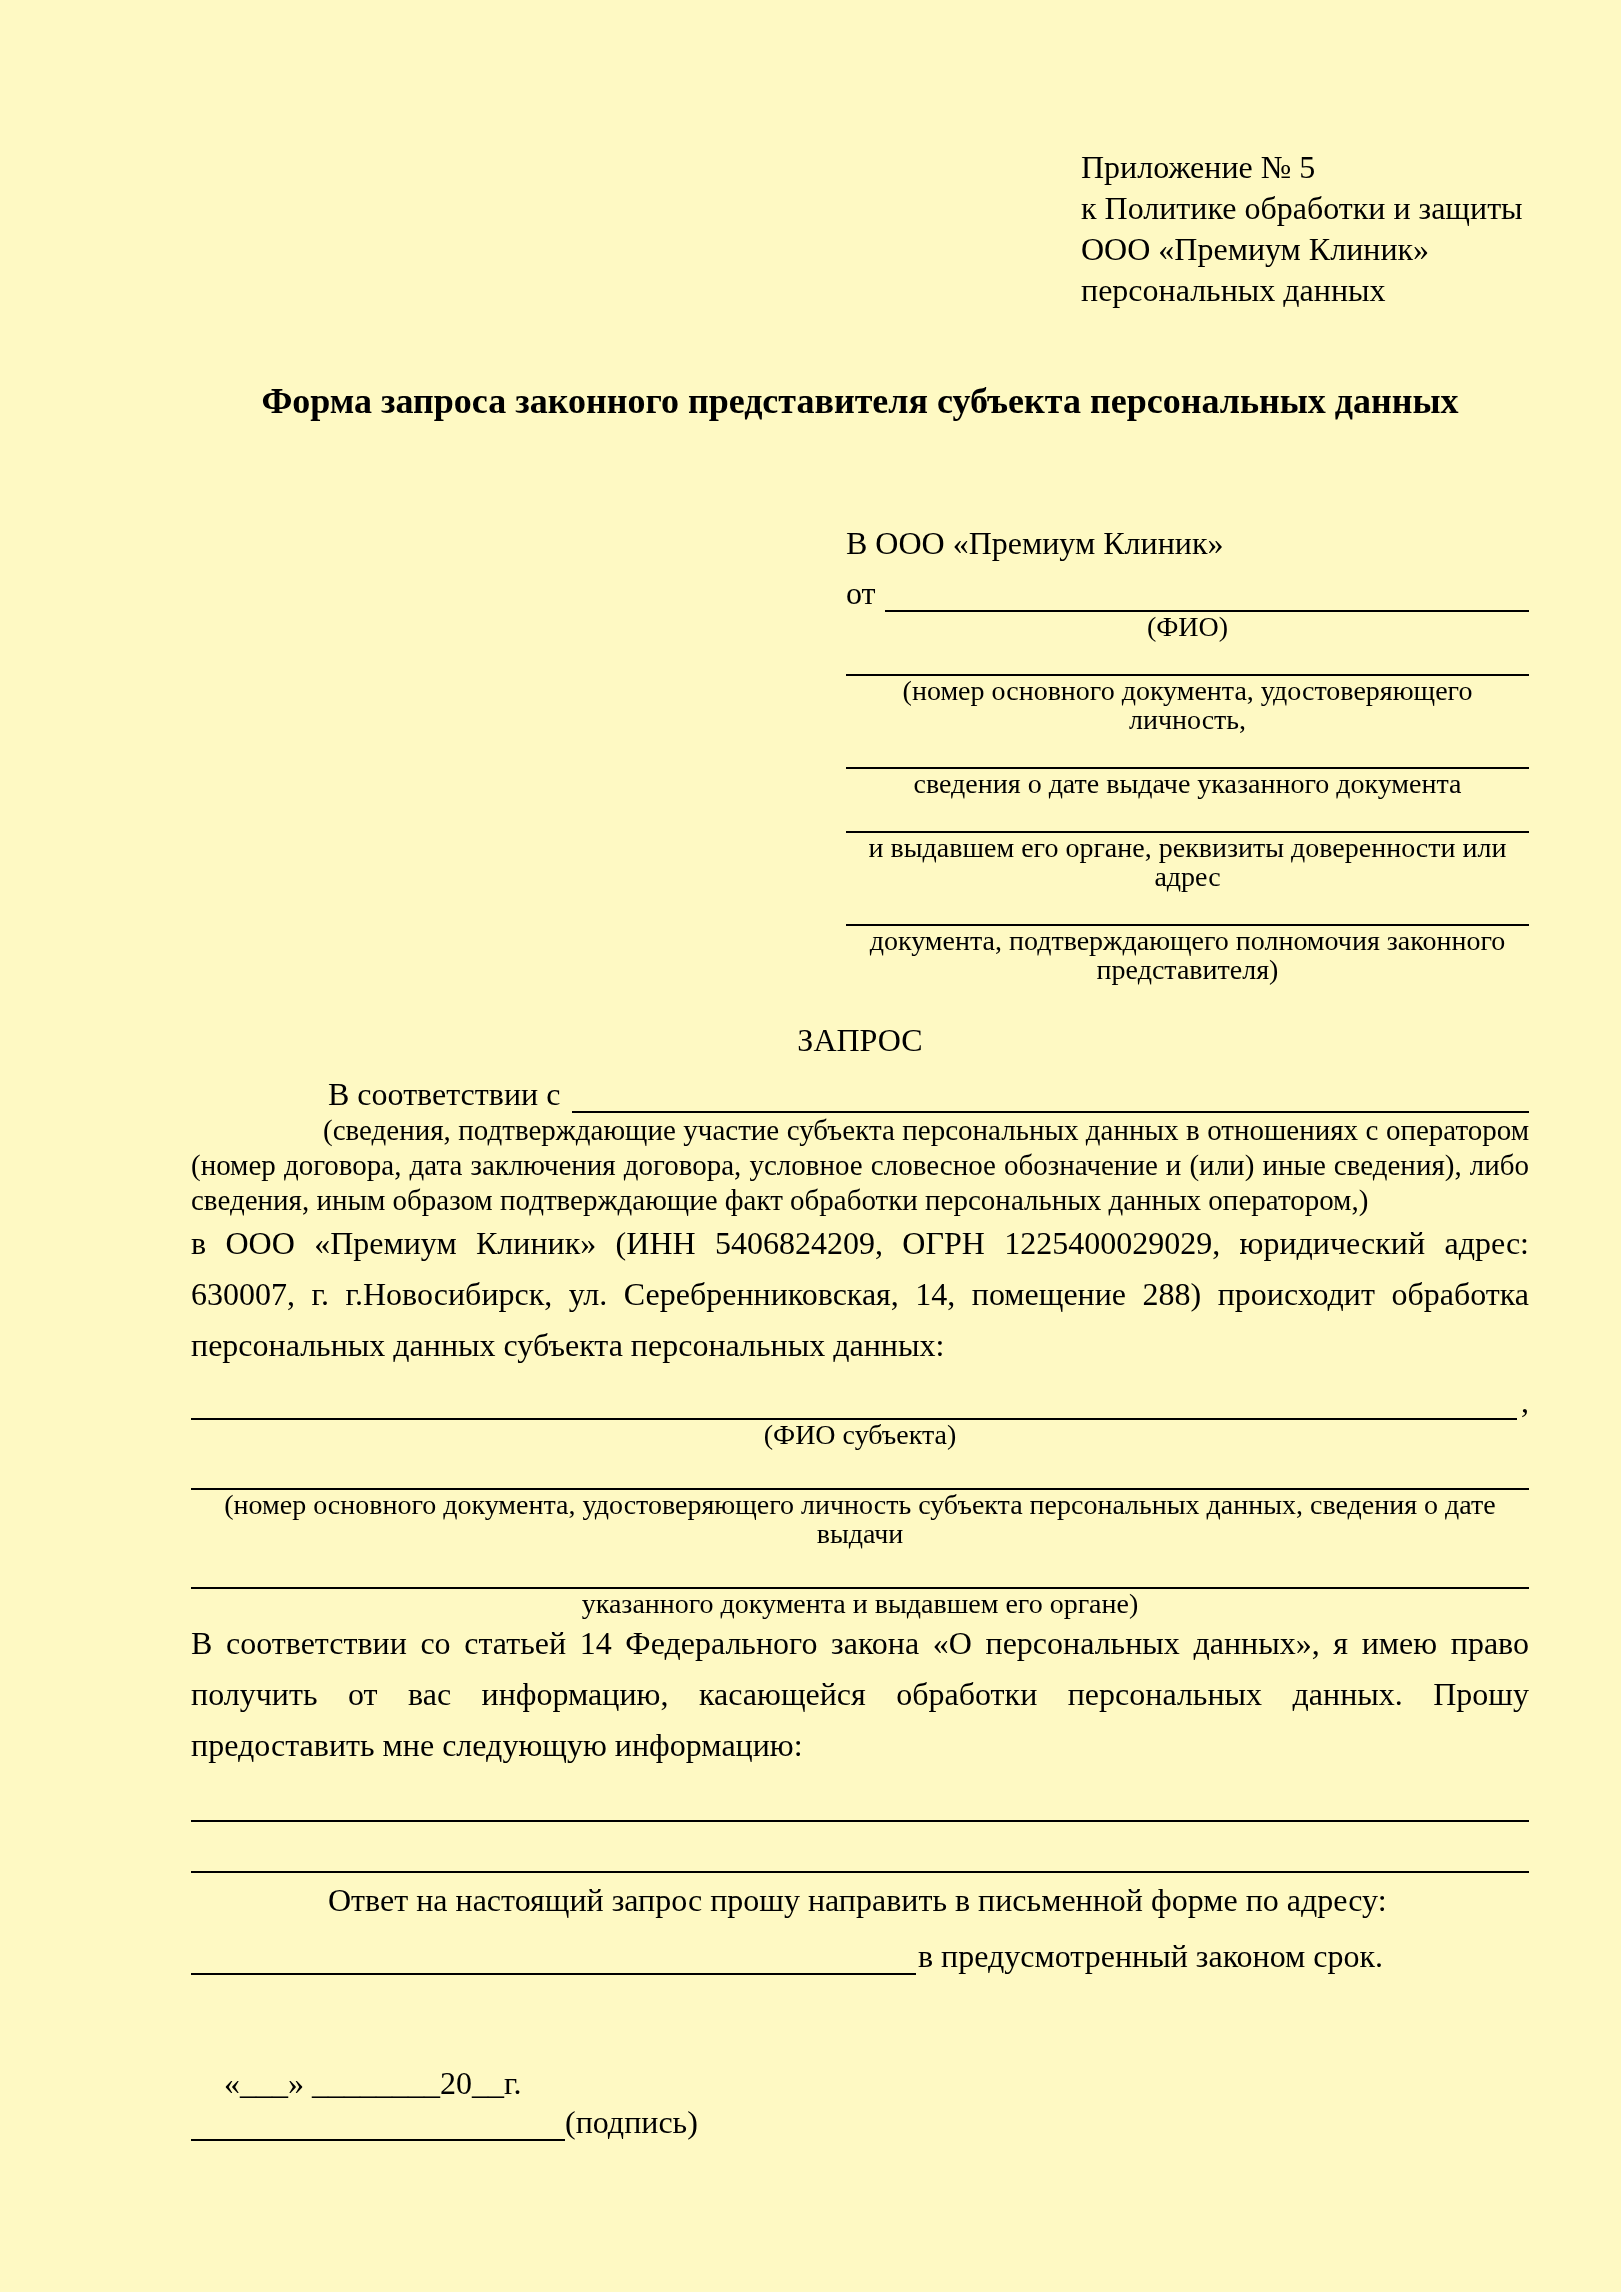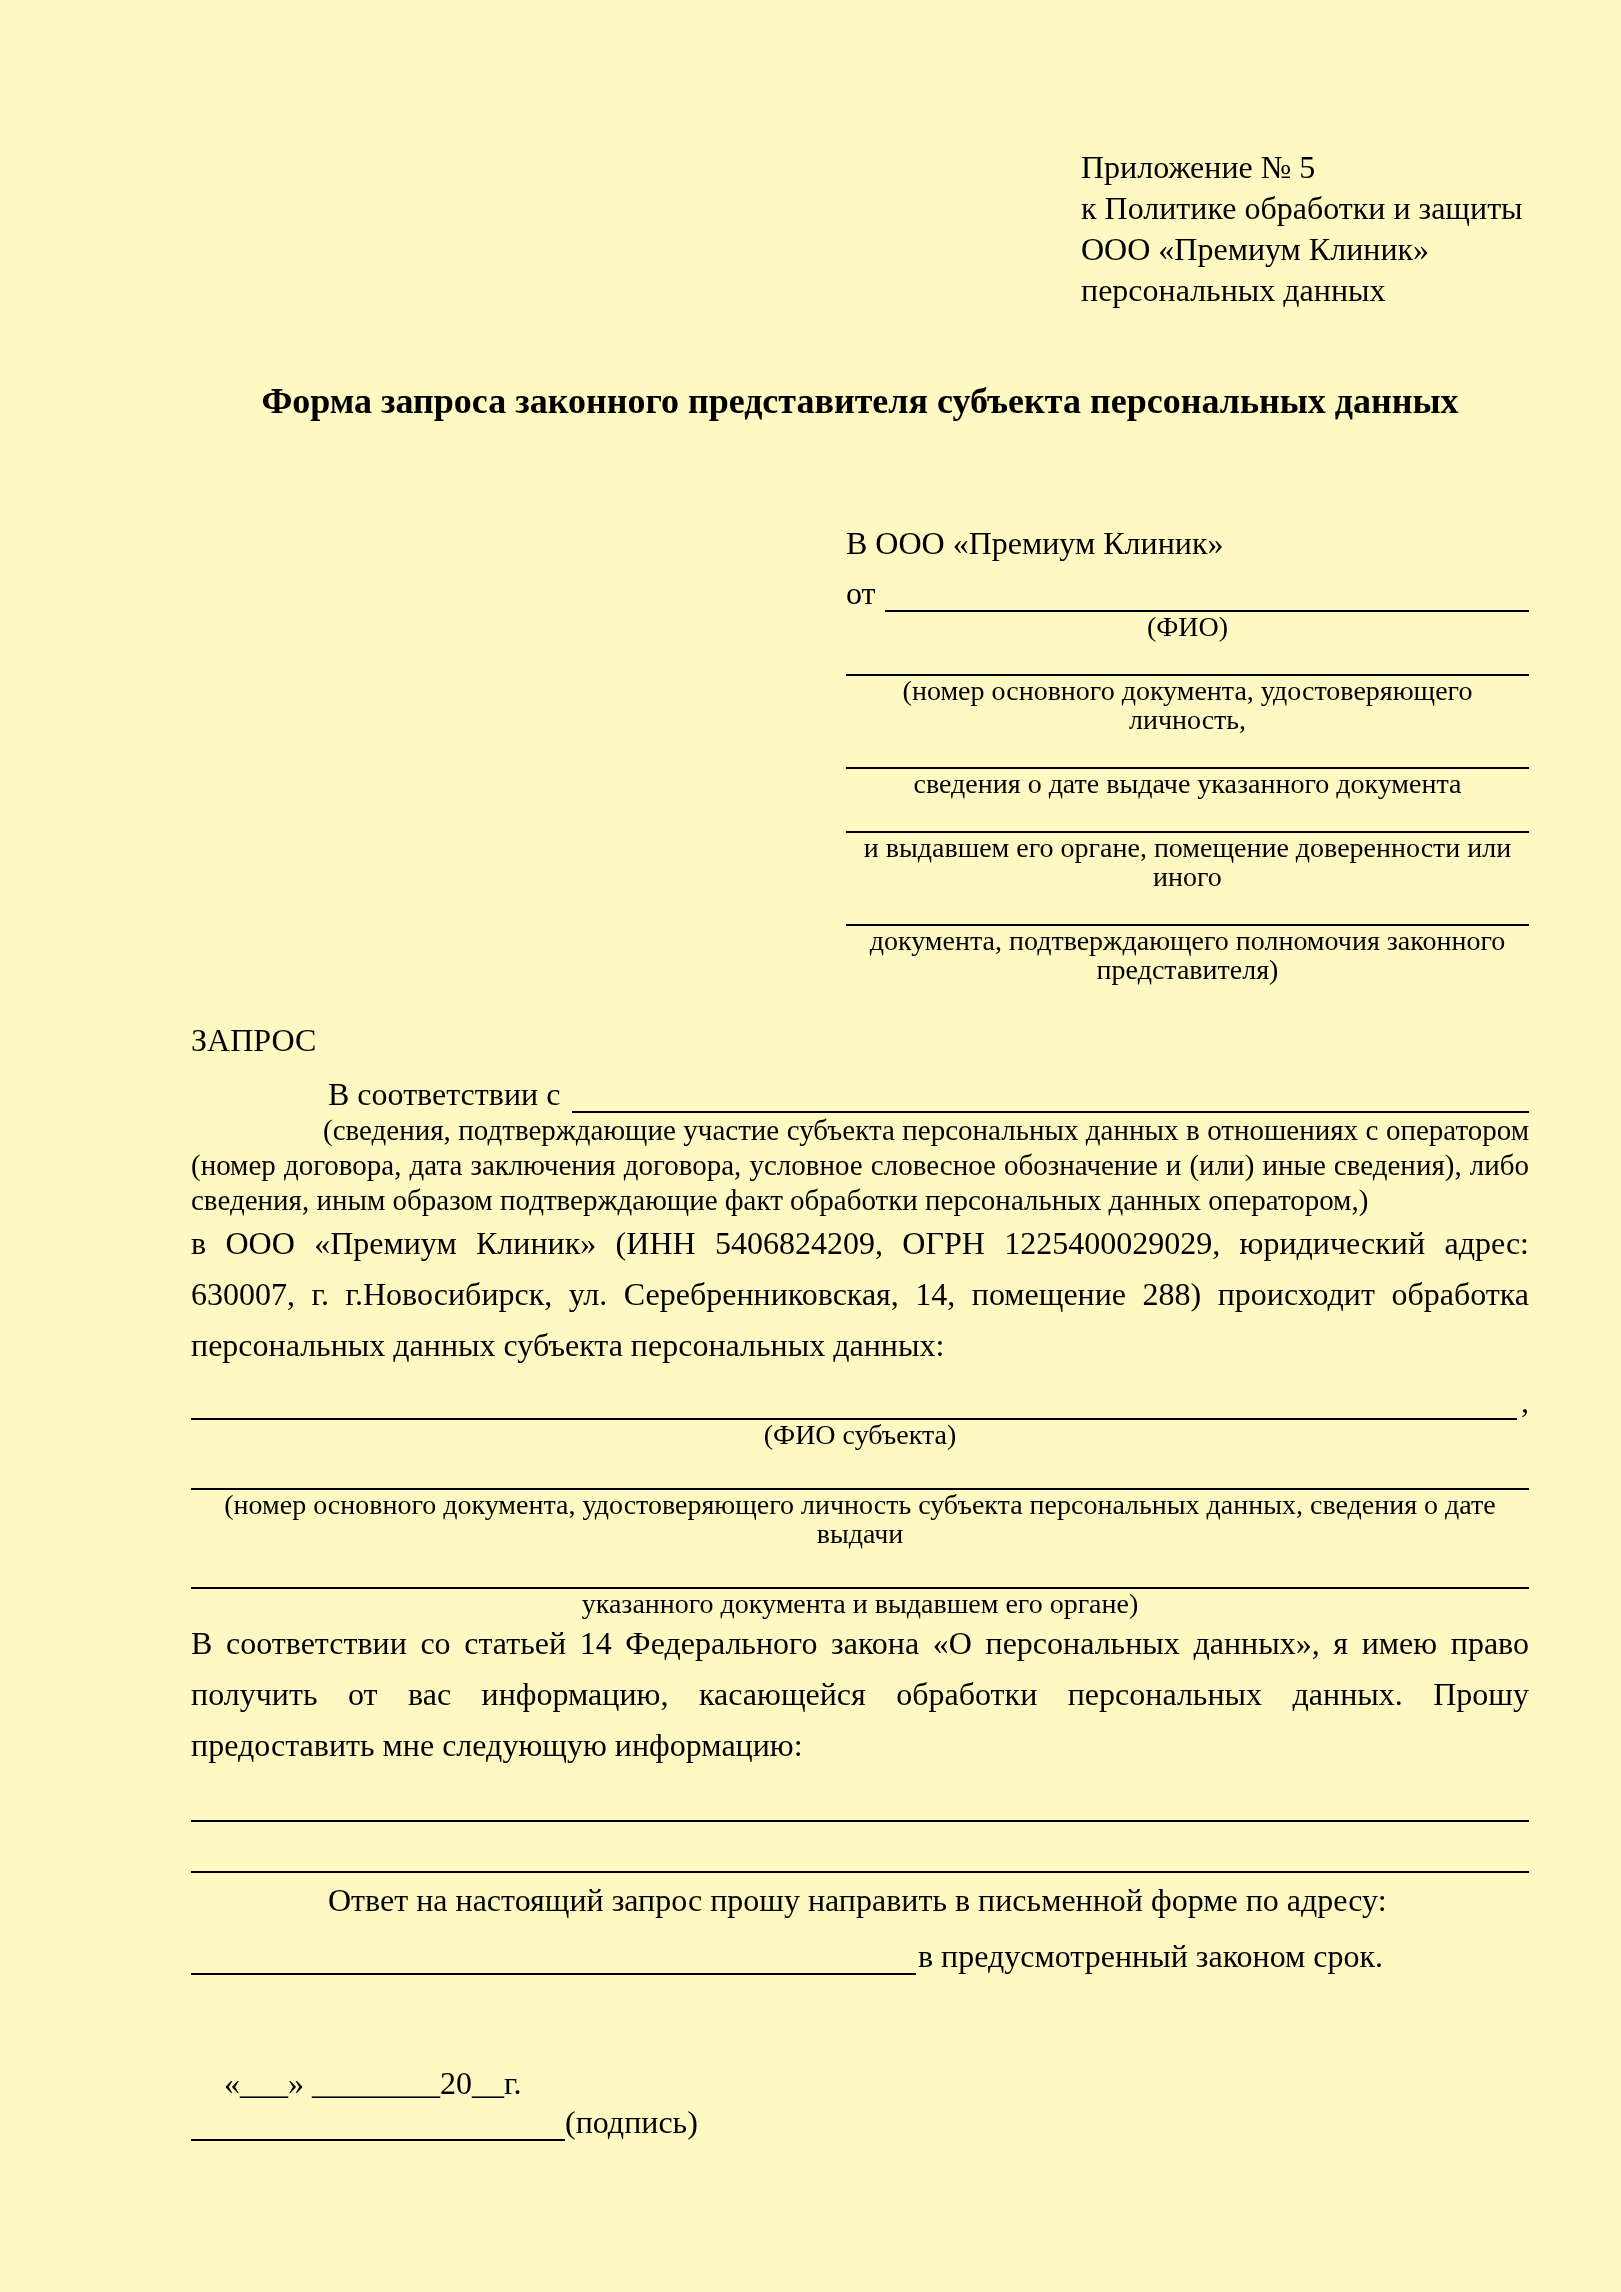--- a/index.html
+++ b/index.html
@@ -26,21 +26,21 @@
   .addressee { margin-top:98px; margin-left:655px; } 
   .addr-to { line-height:43px; }
   .row { display:flex; align-items:flex-end; }
   .from-row { height:47px; }
   .from-row .lbl { flex:none; padding-right:9.8px; }
   .fill { flex:1 1 auto; border-bottom:2.9px solid #000; height:100%; }
   .cap { font-size:28px; line-height:29px; text-align:center; }
   .u-row { height:35px; border-bottom:2.9px solid #000; }
 
   
-  .zapros { margin-top:35px; line-height:43px; }
+  .zapros { margin-top:35px; text-align:center; line-height:43px; }
   .accordance { height:49px; margin-top:2px; }
   .accordance .lbl { flex:none; margin-left:137px; padding-right:11.8px; }
   .small-just {
     font-size:29px; line-height:35px;
     text-align:justify; text-indent:132px;
   }
   .body-par { line-height:51px; text-align:justify; }
   .comma-row { height:43px; margin-top:5.9px; }
   .comma-row .tail { flex:none; padding-left:3.9px; }
   .subj-row { height:41px; }
@@ -82,21 +82,21 @@
       </div>
       <div class="cap">(ФИО)</div>
 
       <div class="u-row"></div>
       <div class="cap">(номер основного документа, удостоверяющего личность,</div>
 
       <div class="u-row"></div>
       <div class="cap">сведения о дате выдаче указанного документа</div>
 
       <div class="u-row"></div>
-      <div class="cap">и выдавшем его органе, помещение доверенности или иного</div>
+      <div class="cap">и выдавшем его органе, реквизиты доверенности или адрес</div>
 
       <div class="u-row"></div>
       <div class="cap">документа, подтверждающего полномочия законного представителя)</div>
     </div>
 
     <div class="zapros">ЗАПРОС</div>
 
     <div class="row accordance">
       <span class="lbl">В соответствии с</span>
       <span class="fill"></span>

